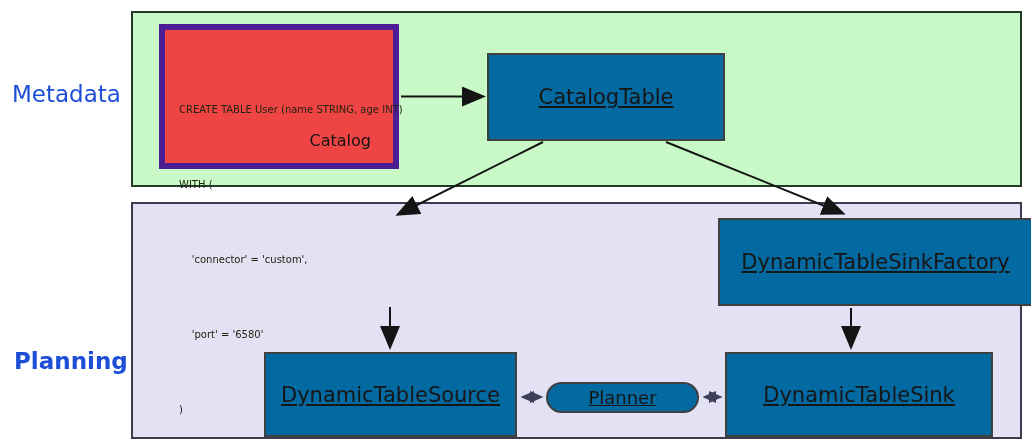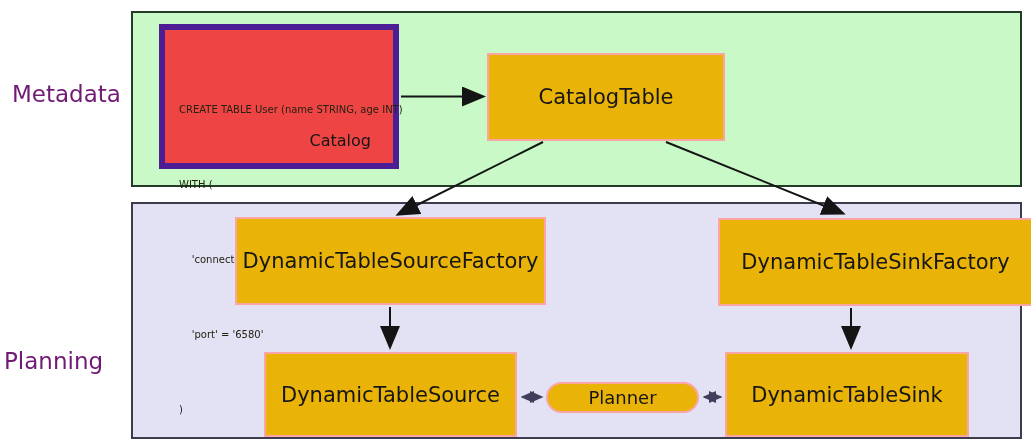--- a/index.html
+++ b/index.html
@@ -30,25 +30,25 @@
   .region-planning {
     left: 131px; top: 202px;
     width: 891px; height: 237px;
     background: #e3e2f4;
     border: 2px solid #3c3c4e;
   }
   
   .side-label {
     position: absolute;
     font-size: 23px;
-    color: #701a75;
+    color: #1d4ed8;
     white-space: nowrap;
   }
   .side-label-metadata { left: 12px; top: 81px; }
-  .side-label-planning { left: 4px; top: 348px; }
+  .side-label-planning { left: 14px; top: 348px; font-weight: bold; }
   
   .catalog-box {
     position: absolute;
     left: 159px; top: 24px;
     width: 240px; height: 145px;
     box-sizing: border-box;
     background: #ef4444;
     border: 6px solid #4c1d95;
   }
   .code {
@@ -62,34 +62,35 @@
   .catalog-title {
     position: absolute;
     right: 22px; bottom: 13px;
     font-size: 16px;
     color: #161616;
   }
   
   .node {
     position: absolute;
     box-sizing: border-box;
-    background: #eab308;
-    border: 2px solid #fca5a5;
+    background: #0369a1;
+    border: 2px solid #404040;
     display: flex;
     align-items: center;
     justify-content: center;
     font-size: 21px;
     color: #161616;
     white-space: nowrap;
+    text-decoration: underline;
   }
   .node-catalog-table  { left: 487px; top: 53px;  width: 238px; height: 88px; }
   .node-source-factory { left: 235px; top: 217px; width: 311px; height: 88px; }
   .node-sink-factory   { left: 694px; top: 218px; width: 315px; height: 88px; margin-left: 24px; }
   .node-source         { left: 264px; top: 352px; width: 253px; height: 85px; }
-  .node-sink           { left: 725px; top: 352px; width: 244px; height: 85px; }
+  .node-sink           { left: 725px; top: 352px; width: 268px; height: 85px; }
   .node-planner {
     left: 546px; top: 382px;
     width: 153px; height: 31px;
     border-radius: 16px;
     font-size: 18px;
   }
   
   .connectors {
     position: absolute;
     left: 0; top: 0;
@@ -113,21 +114,20 @@
       <div class="code-line">CREATE TABLE User (name STRING, age INT)</div>
       <div class="code-line">WITH (</div>
       <div class="code-line">    'connector' = 'custom',</div>
       <div class="code-line">    'port' = '6580'</div>
       <div class="code-line">)</div>
     </div>
     <div class="catalog-title">Catalog</div>
   </div>
 
   <div class="node node-catalog-table">CatalogTable</div>
-  <div class="node node-source-factory">DynamicTableSourceFactory</div>
   <div class="node node-sink-factory">DynamicTableSinkFactory</div>
   <div class="node node-source">DynamicTableSource</div>
   <div class="node node-sink">DynamicTableSink</div>
   <div class="node node-planner">Planner</div>
 
   <svg class="connectors" viewBox="0 0 1031 439" xmlns="http://www.w3.org/2000/svg">
     <defs>
       <marker id="ah" markerWidth="12" markerHeight="10" refX="10" refY="5" orient="auto">
         <path d="M0,0 L12,5 L0,10 z" fill="#141414"></path>
       </marker>

